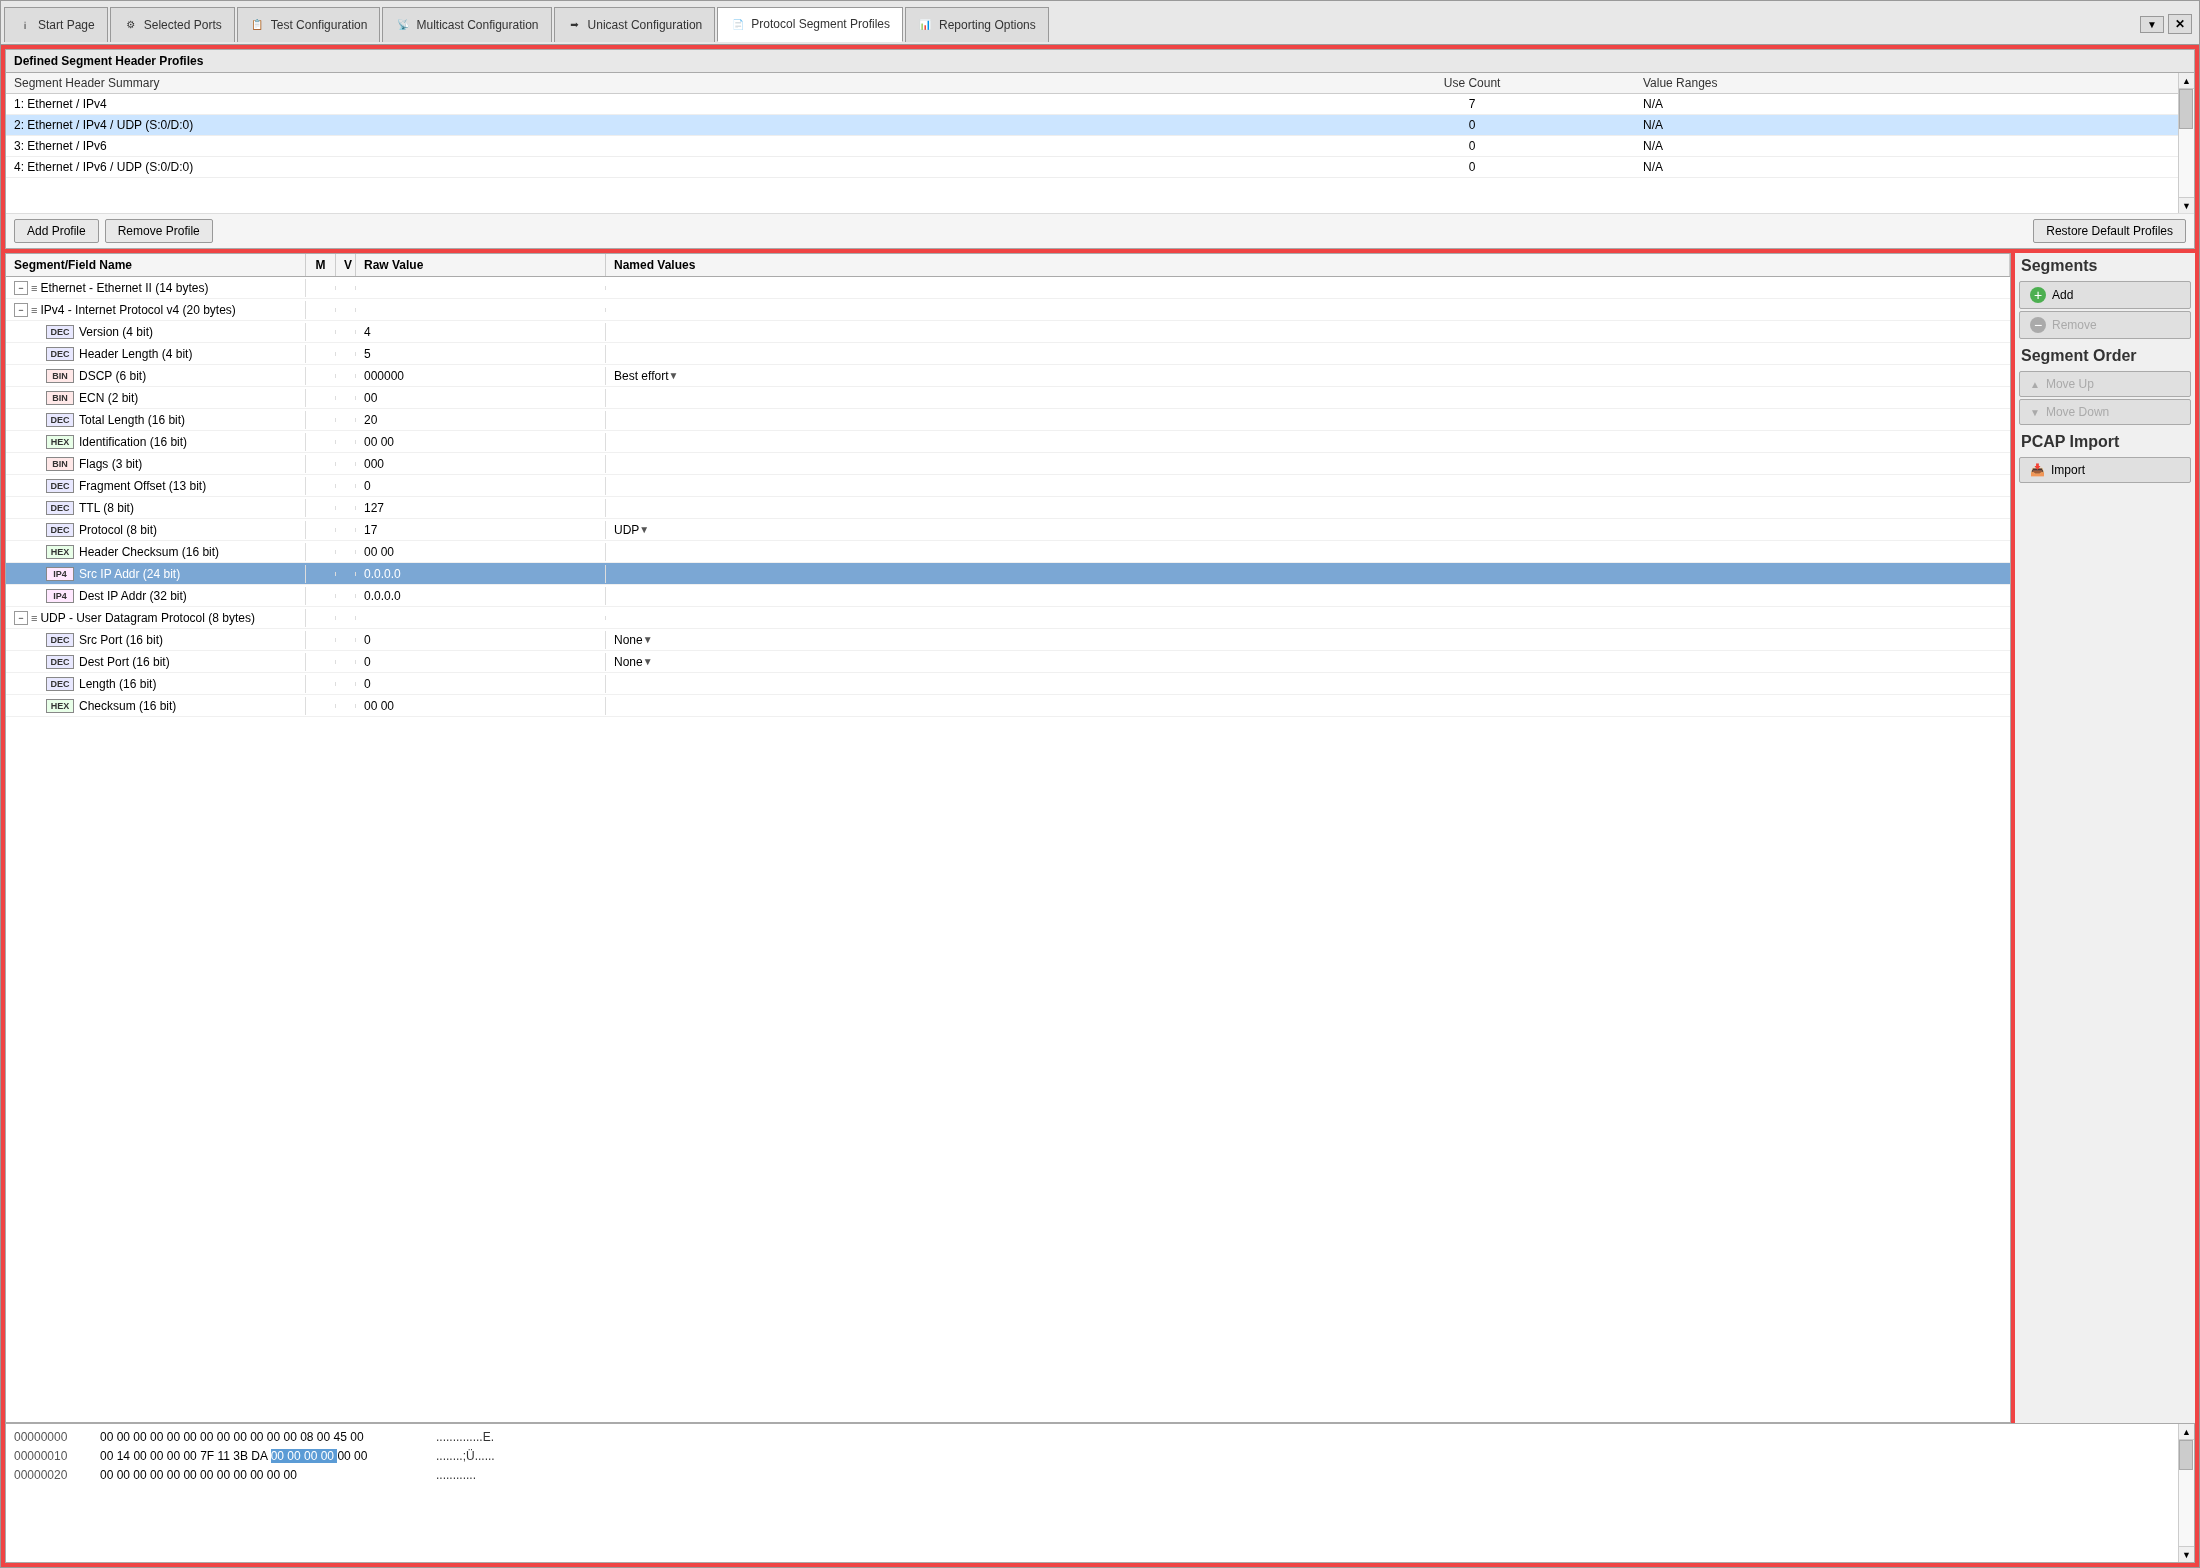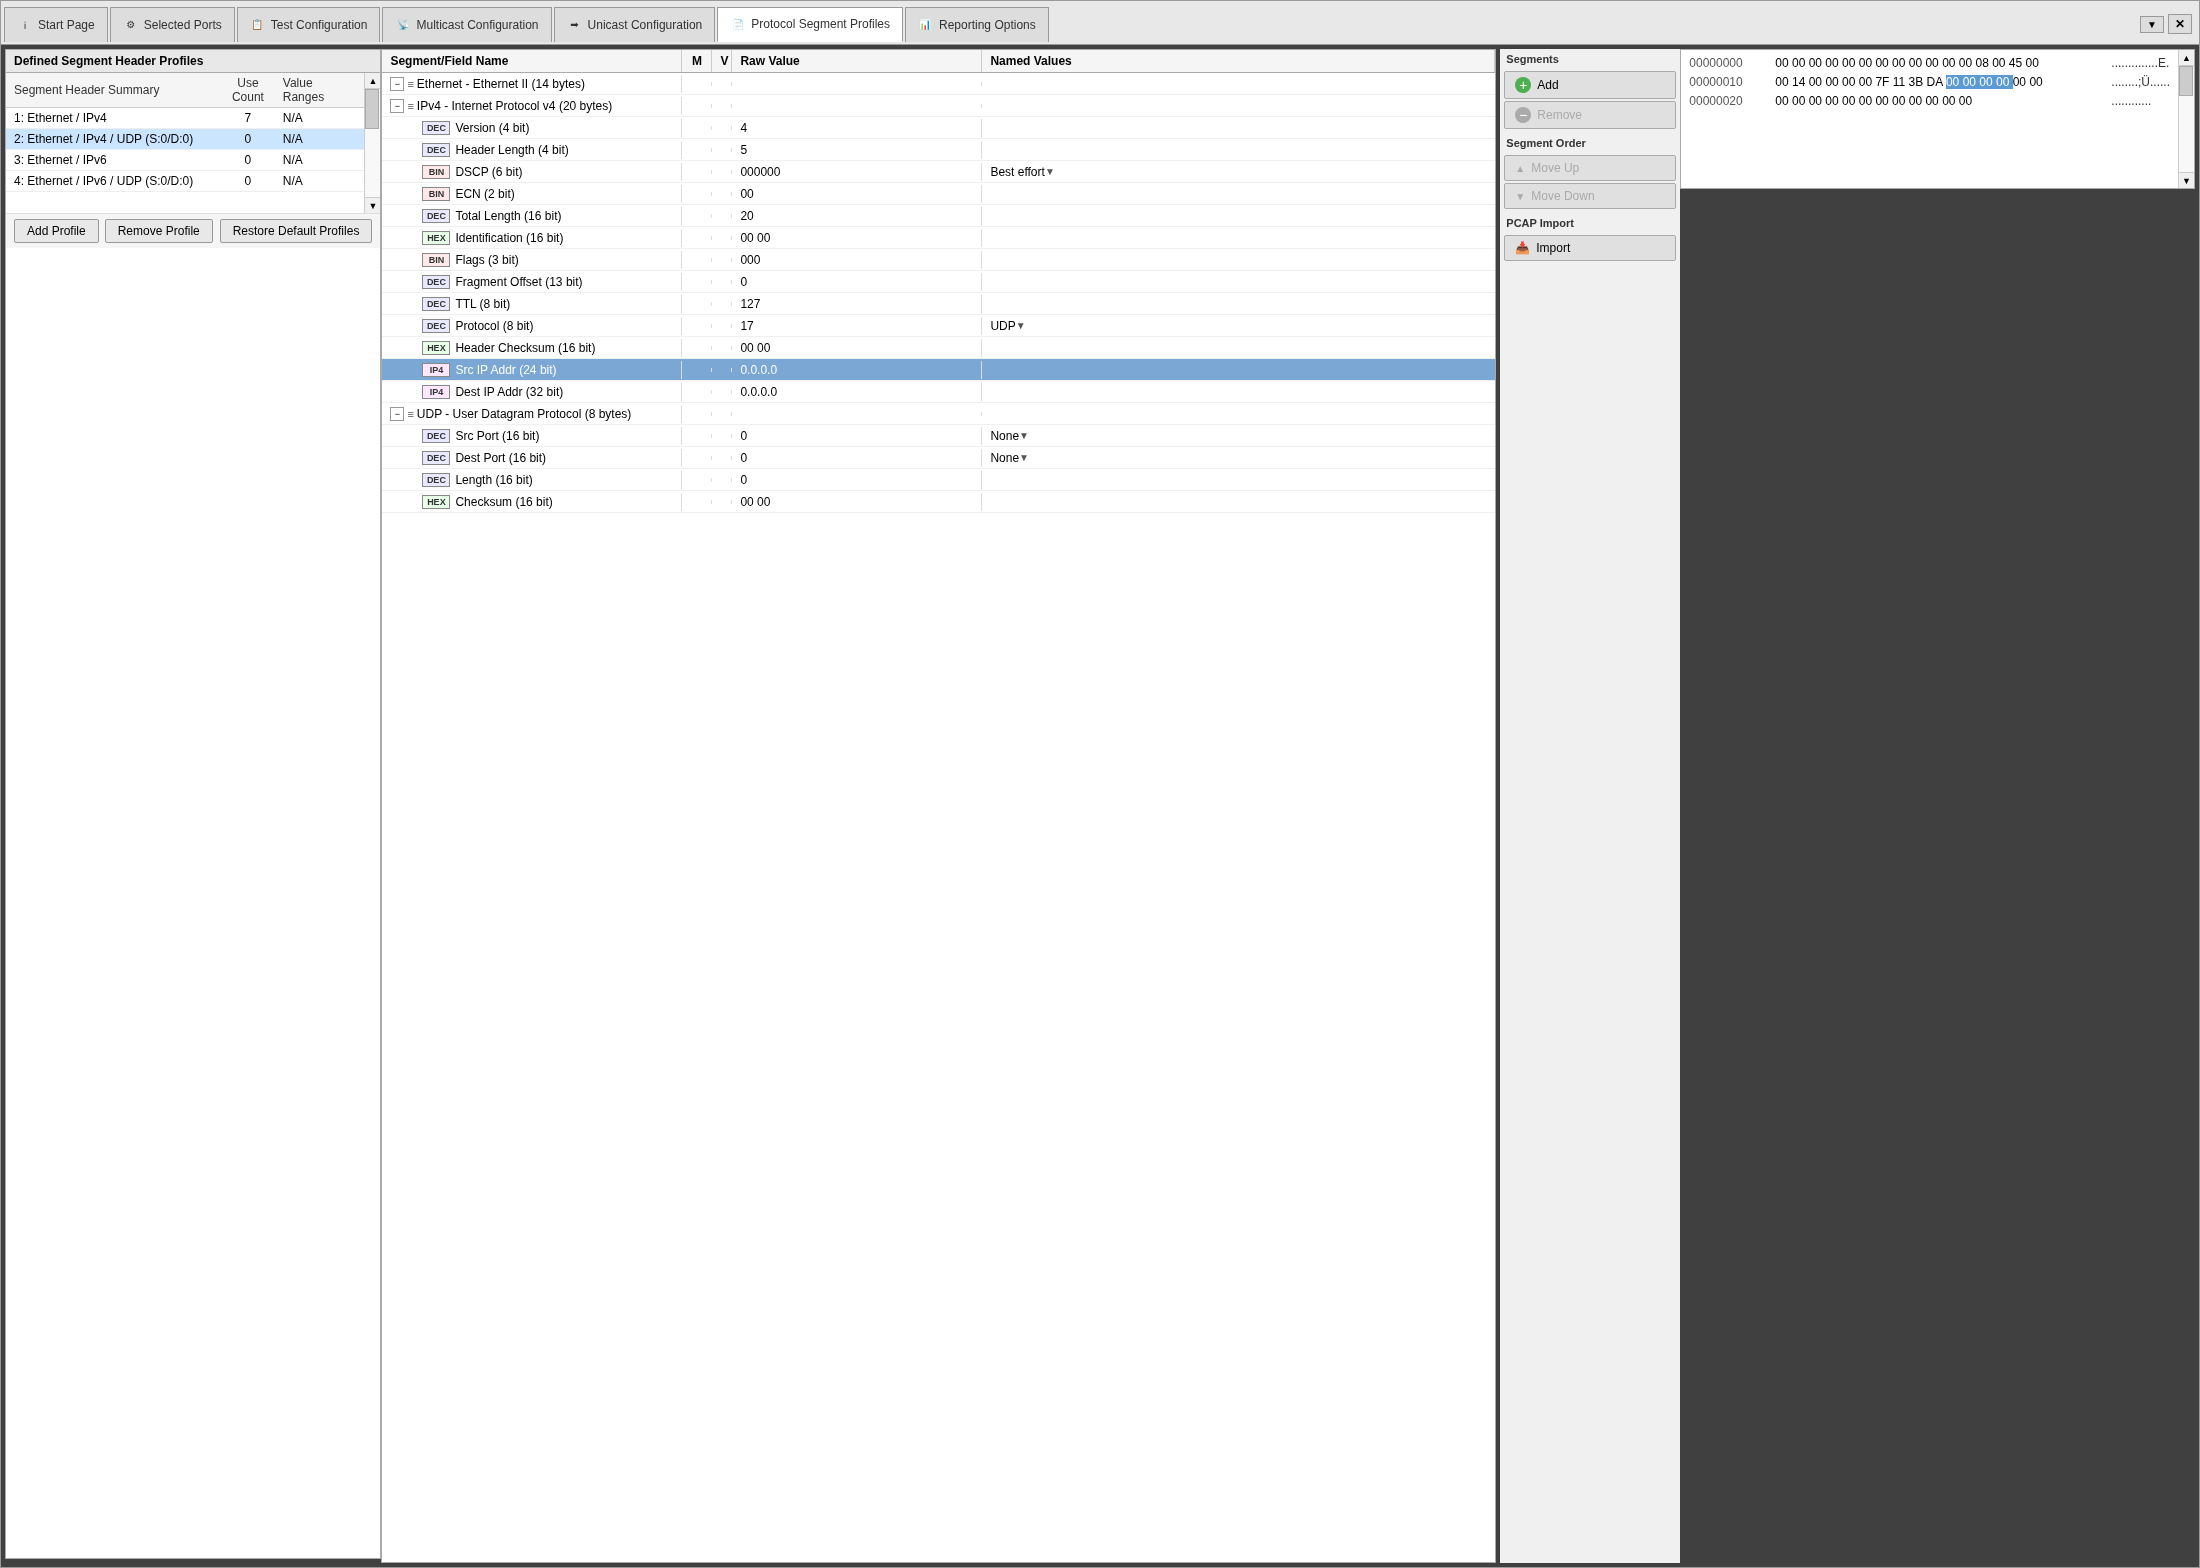--- a/index.html
+++ b/index.html
@@ -10,21 +10,21 @@
     
     .tab-bar { display: flex; align-items: center; background: #e8e8e8; border-bottom: 1px solid #999; padding: 3px 3px 0 3px; height: 44px; }
     .tab { display: flex; align-items: center; gap: 5px; padding: 5px 12px; border: 1px solid #999; border-bottom: none; background: #ddd; cursor: pointer; height: 35px; margin-right: 2px; font-size: 12px; color: #333; white-space: nowrap; }
     .tab.active { background: #fff; border-bottom: 1px solid #fff; z-index: 1; }
     .tab-icon { width: 16px; height: 16px; display: inline-flex; align-items: center; justify-content: center; font-size: 10px; }
     .tab-close-area { display: flex; align-items: center; margin-left: auto; gap: 4px; padding-right: 4px; }
     .tab-arrow { padding: 2px 6px; background: #ddd; border: 1px solid #999; cursor: pointer; font-size: 10px; }
     .tab-x { padding: 2px 6px; background: #ddd; border: 1px solid #999; cursor: pointer; font-size: 12px; font-weight: bold; }
 
     
-    .content-area { flex: 1; display: flex; flex-direction: row; background: #404040; padding: 4px; overflow: hidden; }
+    .content-area { flex: 1; display: flex; flex-direction: column; background: #ef4444; padding: 4px; overflow: hidden; }
     
     
     .profiles-panel { background: #fff; border: 1px solid #aaa; margin-bottom: 4px; }
     .profiles-panel-header { background: #e8e8e8; border-bottom: 1px solid #aaa; padding: 4px 8px; font-weight: bold; font-size: 12px; }
     .profiles-table { width: 100%; border-collapse: collapse; }
     .profiles-table th { text-align: left; padding: 3px 8px; border-bottom: 1px solid #ccc; font-weight: normal; color: #333; background: #f5f5f5; font-size: 12px; }
     .profiles-table td { padding: 3px 8px; font-size: 12px; border-bottom: 1px solid #eee; }
     .profiles-table tr.selected { background: #cce5ff; }
     .profiles-table .col-name { width: 60%; }
     .profiles-table .col-use { width: 15%; text-align: center; }
@@ -67,21 +67,21 @@
     .badge-dec { background: #e8e8ff; color: #333; }
     .badge-bin { background: #ffe8e8; color: #333; }
     .badge-hex { background: #e8ffe8; color: #333; }
     .badge-ip4 { background: #ffe8ff; color: #333; }
     
     .dropdown-arrow { font-size: 10px; cursor: pointer; color: #555; }
 
     
     .right-sidebar { width: 180px; background: #f0f0f0; display: flex; flex-direction: column; gap: 2px; }
     .sidebar-section { background: #f0f0f0; }
-    .sidebar-section-title { font-weight: bold; font-size: 11px; padding: 4px 6px; color: #333; }
+    .sidebar-section-title { font-weight: bold; font-size: 16px; padding: 4px 6px; color: #333; }
     .sidebar-btn { display: flex; align-items: center; gap: 6px; padding: 5px 10px; background: #e0e0e0; border: 1px solid #aaa; margin: 2px 4px; cursor: pointer; font-size: 12px; border-radius: 2px; }
     .sidebar-btn.disabled { color: #aaa; cursor: default; }
     .btn-icon { width: 16px; height: 16px; display: inline-flex; align-items: center; justify-content: center; }
     .btn-green { background: #4caf50; border-radius: 50%; color: white; font-size: 14px; line-height: 1; }
     .btn-gray { background: #aaa; border-radius: 50%; color: white; font-size: 14px; line-height: 1; }
     
     
     .hex-panel { height: 140px; background: #fff; border: 1px solid #aaa; display: flex; overflow: hidden; }
     .hex-content { flex: 1; overflow-y: auto; padding: 4px 8px; font-family: 'Courier New', monospace; font-size: 12px; }
     .hex-row { display: flex; gap: 16px; line-height: 1.6; }

